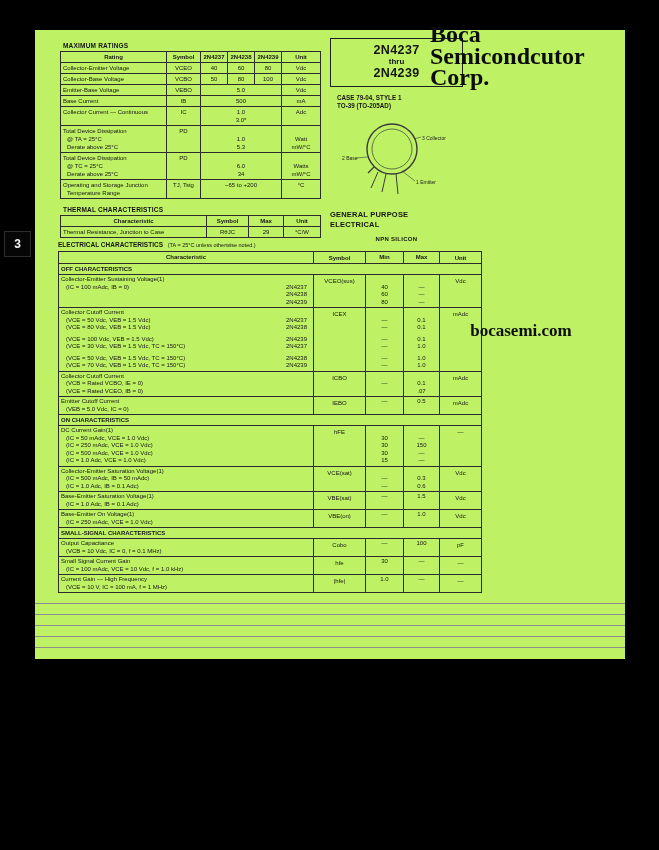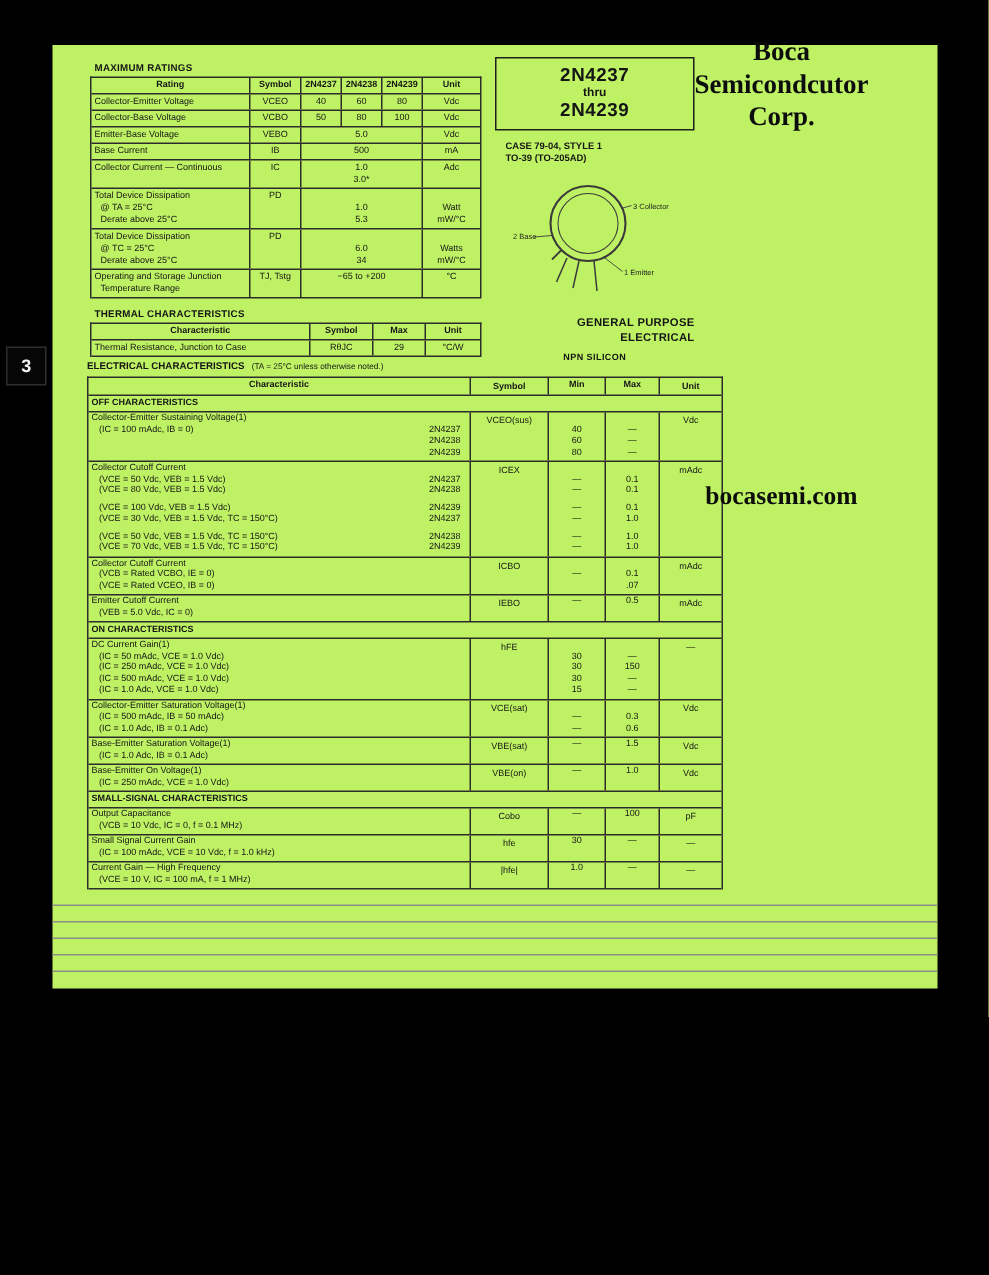--- a/index.html
+++ b/index.html
@@ -34,23 +34,23 @@
   .part-box{border:1.5px solid #1f1f1f;padding:5px 2px 6px;text-align:center;}
   .pn-big{font-size:12.5px;font-weight:bold;line-height:13px;letter-spacing:.4px;}
   .pn-small{font-size:8px;font-weight:bold;line-height:10px;text-align:center;}
   .case-info{margin-top:7px;padding-left:7px;font-size:6.3px;font-weight:bold;line-height:8px;}
   .pkg{position:relative;height:97px;margin-top:1px;}
   .pkg svg{position:absolute;left:0;top:0;}
   .pin-label{position:absolute;font-size:5px;white-space:nowrap;color:#222;}
   .pl-collector{left:92px;top:24px;}
   .pl-base{left:12px;top:44px;}
   .pl-emitter{left:86px;top:68px;}
-  .category{margin-top:2px;text-align:right;font-size:7.5px;font-weight:bold;line-height:9.5px;letter-spacing:.2px;}
+  .category{margin-top:2px;text-align:left;font-size:7.5px;font-weight:bold;line-height:9.5px;letter-spacing:.2px;}
   .polarity{margin-top:7px;text-align:center;font-size:6px;font-weight:bold;letter-spacing:.3px;}
-  .brand{position:absolute;left:430px;top:24px;width:182px;text-align:center;font-family:"Liberation Serif",serif;font-weight:bold;font-size:18px;line-height:21.5px;color:#0c0c0c;}
+  .brand{position:absolute;left:430px;top:24px;width:182px;font-family:"Liberation Serif",serif;font-weight:bold;font-size:24px;line-height:21.5px;color:#0c0c0c;}
   .website{position:absolute;left:430px;top:321px;width:182px;text-align:center;font-family:"Liberation Serif",serif;font-weight:bold;font-size:17px;color:#0c0c0c;}
   .page-tab{position:absolute;left:4px;top:231px;width:27px;height:26px;background:#060606;border:1px solid #2e2e2e;color:#f2f2f2;font-size:12px;font-weight:bold;display:flex;align-items:center;justify-content:center;}
   .rule{position:absolute;left:0;width:590px;border-top:1px solid #8c8c8c;height:0;}
 </style>
 </head>
 <body>
 
 <div class="page">
 
   <div class="sec-title" style="left:28px;top:12px;">MAXIMUM RATINGS</div>

